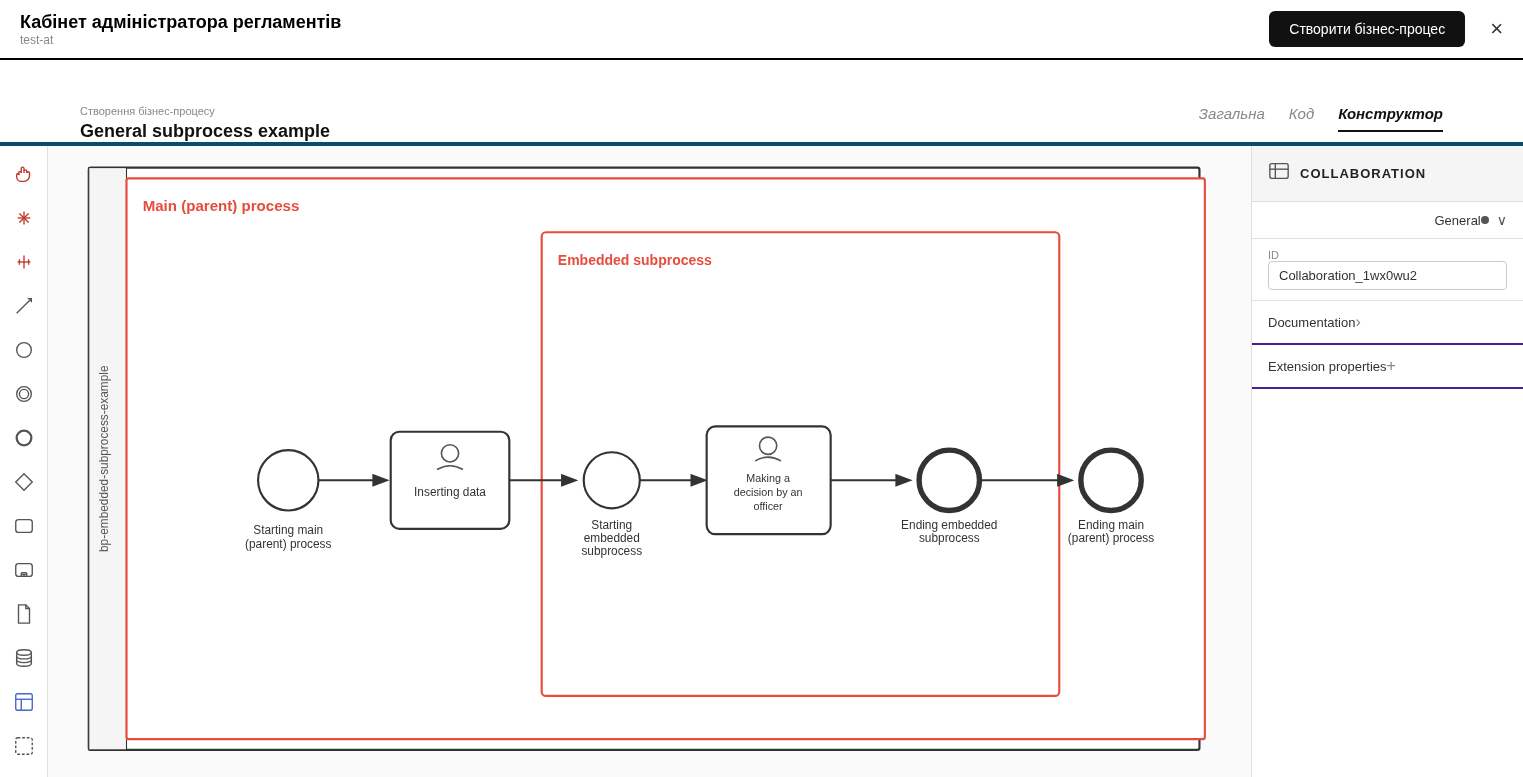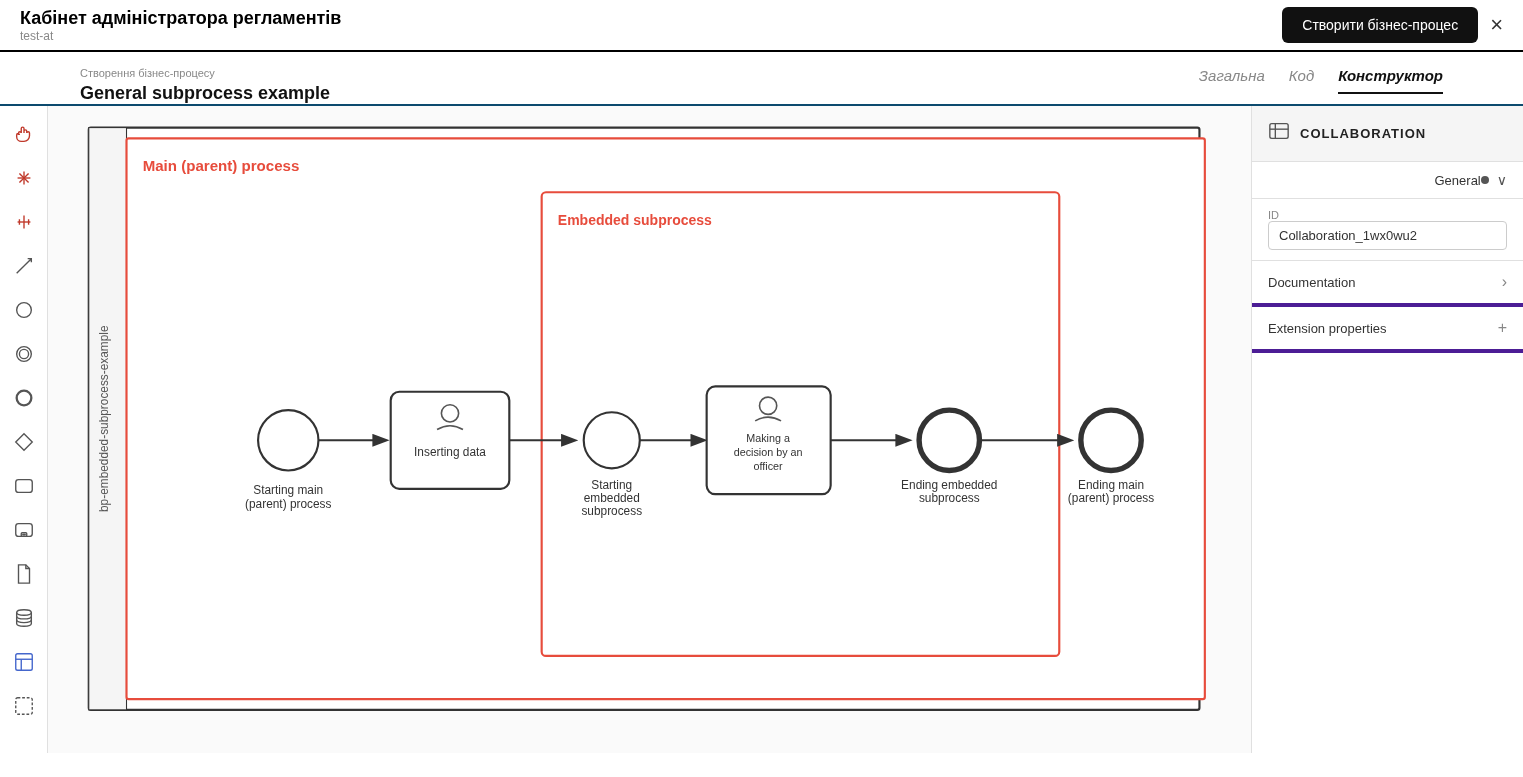--- a/index.html
+++ b/index.html
@@ -1,36 +1,36 @@
 <!DOCTYPE html>
 <html><head>
   <meta charset="utf-8">
   <style>
     * { box-sizing: border-box; margin: 0; padding: 0; }
     body { font-family: Arial, sans-serif; background: #fff; width: 1523px; height: 777px; overflow: hidden; }
 
     
     .header {
       display: flex; align-items: center; justify-content: space-between;
-      padding: 10px 20px; border-bottom: 2px solid #000; height: 52px;
+      padding: 10px 20px; border-bottom: 2px solid #000; height: 60px;
     }
     .header-left .app-title { font-size: 18px; font-weight: bold; }
     .header-left .app-subtitle { font-size: 12px; color: #888; }
-    .header-right { display: flex; align-items: center; gap: 12px; }
+    .header-right { display: flex; align-items: center; gap: 25px; }
     .btn-create {
       background: #111; color: #fff; border: none; padding: 10px 20px;
       border-radius: 6px; font-size: 14px; cursor: pointer; font-weight: 500;
     }
     .close-btn { background: none; border: none; font-size: 22px; cursor: pointer; color: #333; }
 
     
     .sub-header {
-      padding: 12px 80px 0 80px; border-bottom: 2px solid #0c4a6e;
+      padding: 12px 80px 0 80px; border-bottom: 4px solid #0c4a6e;
       display: flex; align-items: flex-end; justify-content: space-between;
-      height: 54px;
+      height: 86px;
     }
     .sub-header-left .breadcrumb { font-size: 11px; color: #888; margin-bottom: 4px; }
     .sub-header-left .page-title { font-size: 18px; font-weight: bold; color: #111; }
     .sub-header-right { display: flex; gap: 24px; align-items: flex-start; padding-bottom: 10px; font-style: italic; }
     .tab-item {
       font-size: 15px; color: #888; cursor: pointer; padding-bottom: 8px;
       border-bottom: 2px solid transparent;
     }
     .tab-item.active { color: #111; font-weight: bold; border-bottom: 2px solid #111; }
 
@@ -77,22 +77,22 @@
     .chevron-btn { background: none; border: none; cursor: pointer; font-size: 14px; color: #555; }
 
     .panel-id-section { padding: 10px 16px; border-bottom: 1px solid #e0e0e0; }
     .panel-id-label { font-size: 11px; color: #888; }
     .panel-id-input {
       width: 100%; padding: 6px 10px; border: 1px solid #ccc; border-radius: 4px;
       font-size: 13px; color: #333; background: #fff;
     }
 
     .panel-row {
-      display: flex; align-items: center; justify-content: space-between;
-      padding: 12px 16px; border-bottom: 4px solid #4c1d95; cursor: pointer;
+      display: flex; align-items: center; 
+      padding: 12px 16px; border-bottom: 2px solid #4c1d95; cursor: pointer;
     }
     .panel-row-label { font-size: 13px; color: #333; }
     .panel-row-action { font-size: 16px; color: #888; }
   </style>
 </head>
 <body>
 
 <div class="header">
   <div class="header-left">
     <div class="app-title">Кабінет адміністратора регламентів</div>

